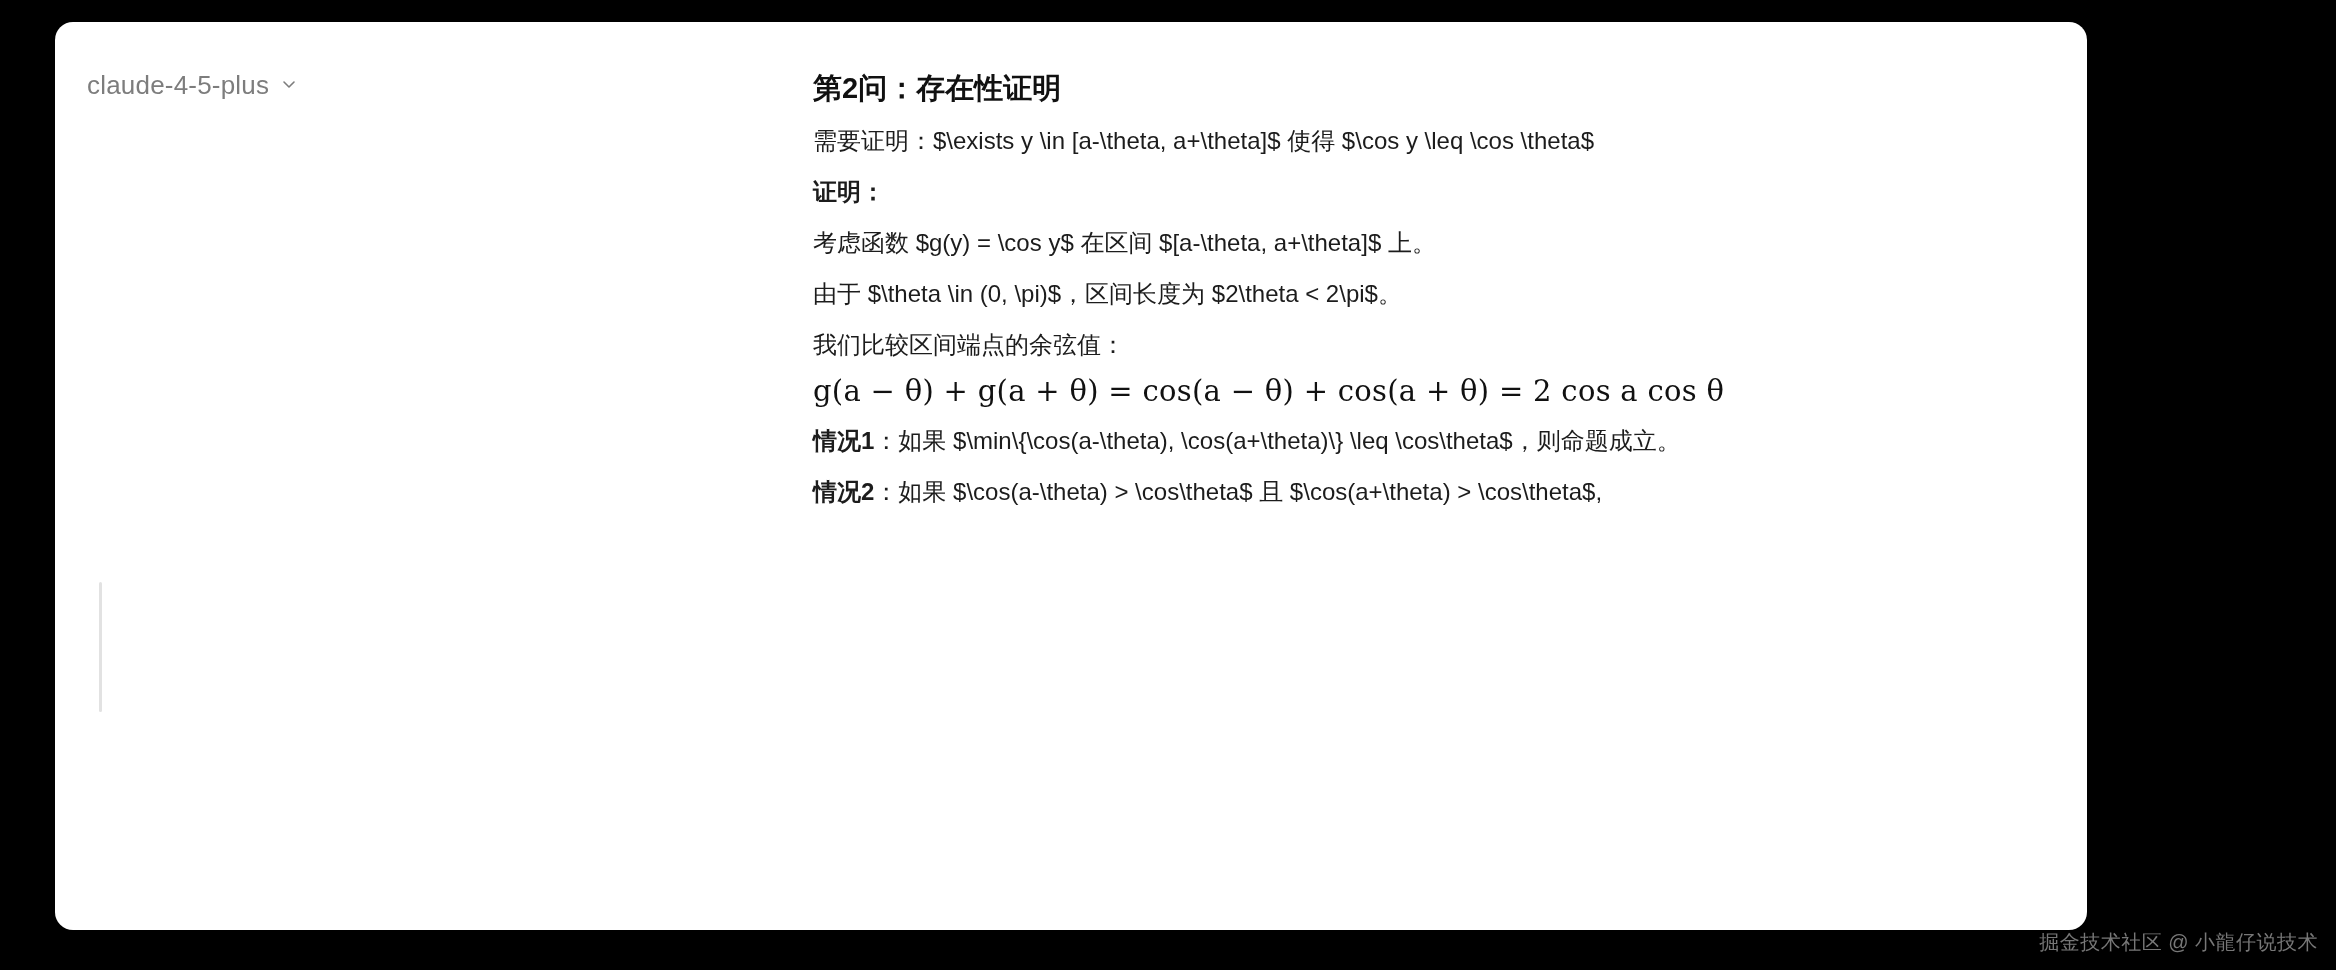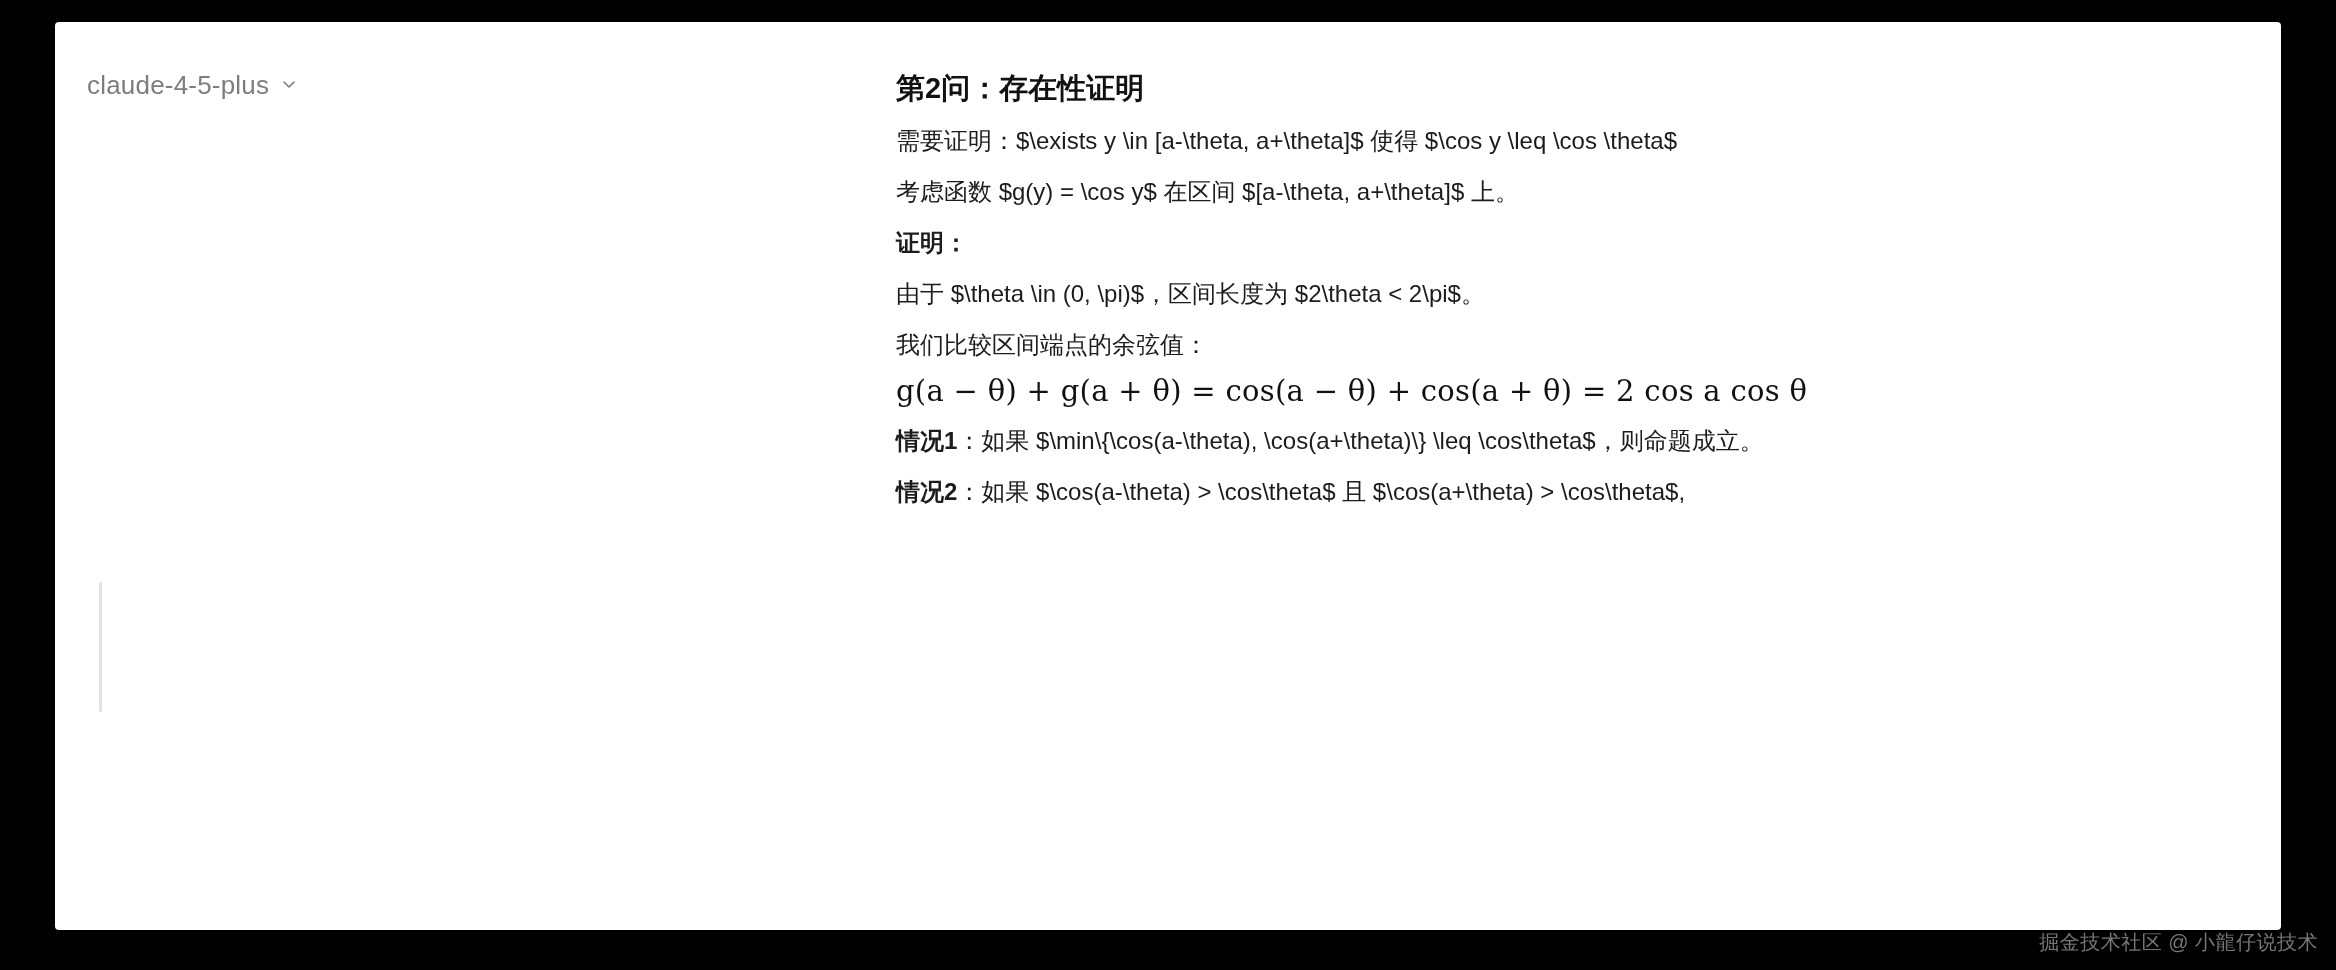--- a/index.html
+++ b/index.html
@@ -17,24 +17,24 @@
     width: 2336px;
     height: 970px;
     background: #000000;
   }
 
   
   .card {
     position: absolute;
     left: 55px;
     top: 22px;
-    width: 2226px;
+    width: 2032px;
     height: 908px;
     background: #ffffff;
-    border-radius: 4px;
+    border-radius: 18px;
     overflow: hidden;
   }
 
   
   .left-rail {
     position: absolute;
     left: 0;
     top: 0;
     width: 800px;
     height: 100%;
@@ -69,21 +69,21 @@
     top: 560px;
     width: 3px;
     height: 130px;
     background: #e2e2e2;
     border-radius: 2px;
   }
 
   
   .content {
     position: absolute;
-    left: 841px;
+    left: 758px;
     top: 30px;
     width: 1340px;
     height: 880px;
     color: #1a1a1a;
   }
 
   .msg-title {
     font-size: 29px;
     font-weight: bold;
     line-height: 1.3;
@@ -148,25 +148,25 @@
       <div class="scroll-indicator"></div>
 
     </div>
 
     <div class="content">
 
       <div class="msg-title">第2问：存在性证明</div>
 
       <div class="para">需要证明：$\exists y \in [a-\theta, a+\theta]$ 使得 $\cos y \leq \cos \theta$</div>
 
-      <div class="para">考虑函数 $g(y) = \cos y$ 在区间 $[a-\theta, a+\theta]$ 上。</div>
-
       <div class="para">
         <b>证明：</b>
       </div>
+
+      <div class="para">考虑函数 $g(y) = \cos y$ 在区间 $[a-\theta, a+\theta]$ 上。</div>
 
       <div class="para">由于 $\theta \in (0, \pi)$，区间长度为 $2\theta &lt; 2\pi$。</div>
 
       <div class="para">我们比较区间端点的余弦值：</div>
 
       <div class="formula">g(a − θ) + g(a + θ) = cos(a − θ) + cos(a + θ) = 2 cos a cos θ</div>
 
       <div class="para">
         <b>情况1</b><span>：如果 $\min\{\cos(a-\theta), \cos(a+\theta)\} \leq \cos\theta$，则命题成立。</span>
       </div>

